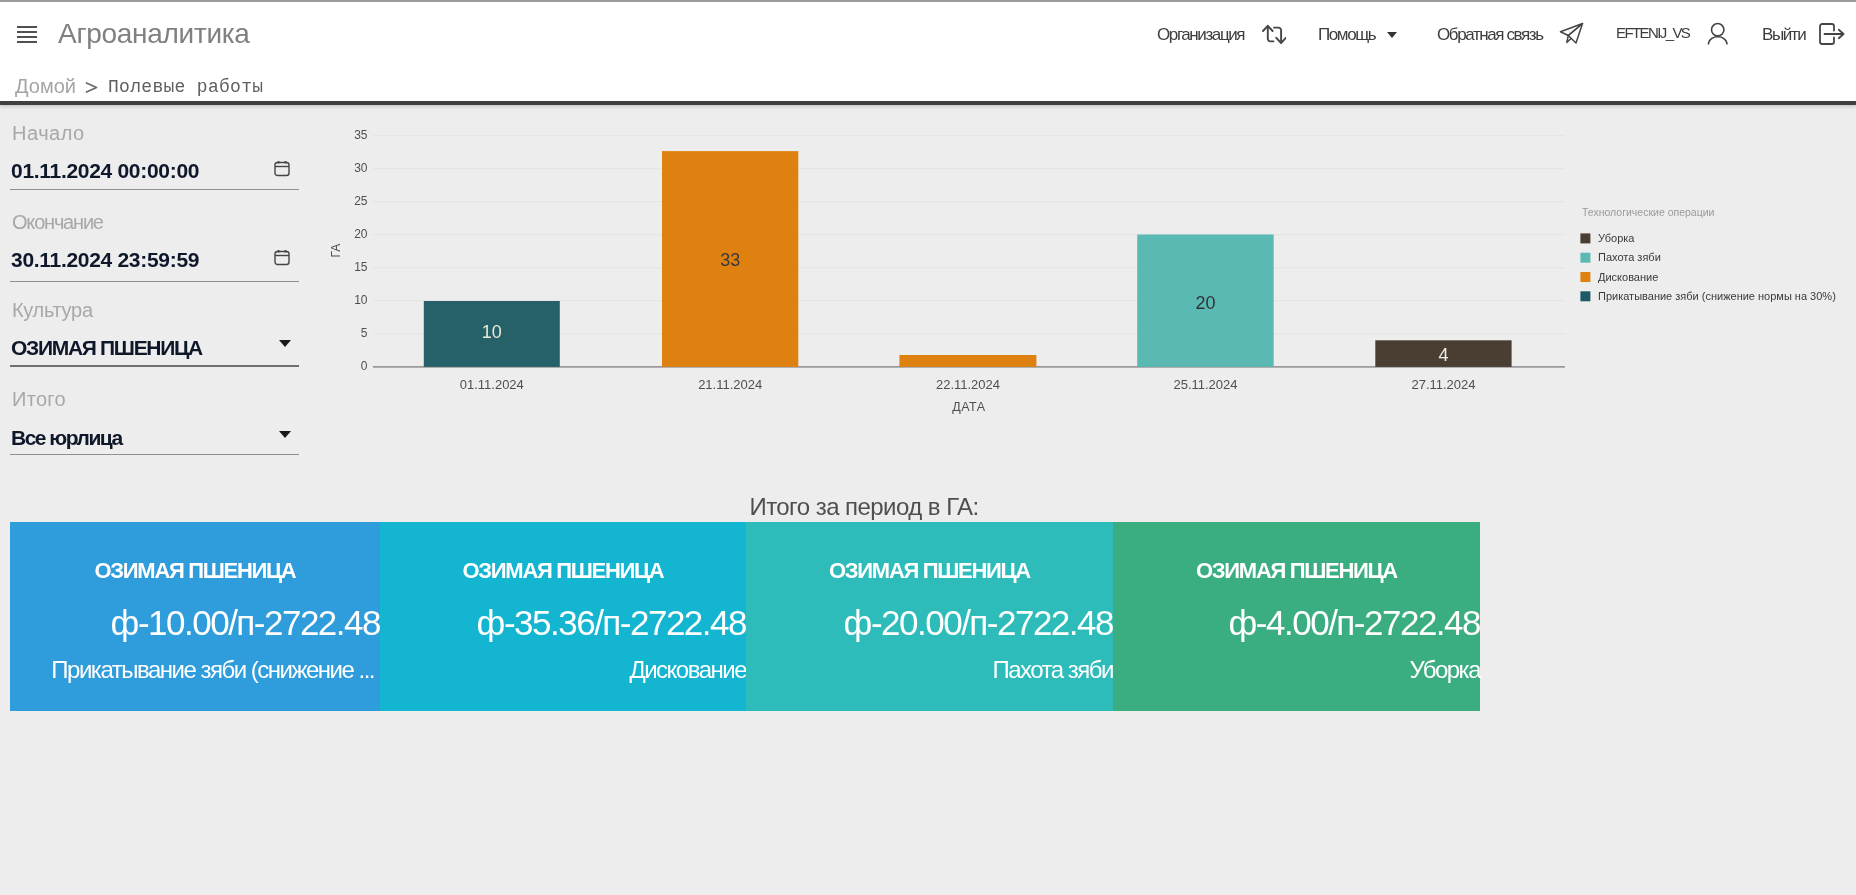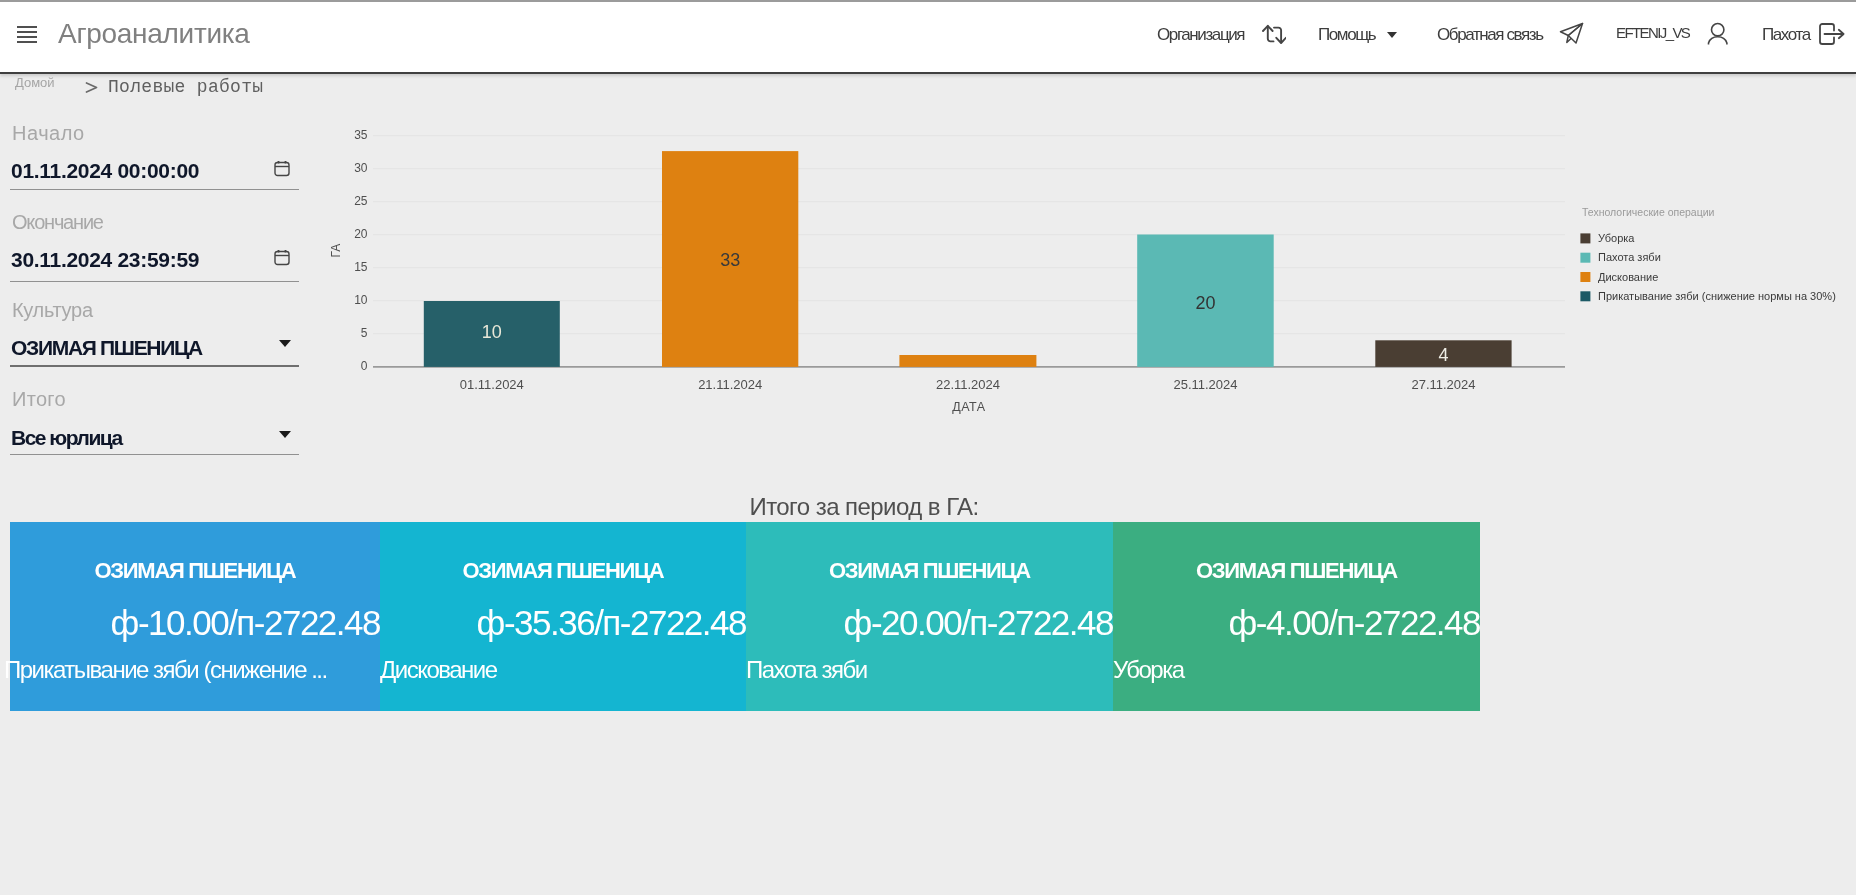--- a/index.html
+++ b/index.html
@@ -1,38 +1,38 @@
 <!DOCTYPE html>
 <html><head>
 <meta charset="utf-8">
 <style>
 * { margin:0; padding:0; box-sizing:border-box; }
 html,body { width:1856px; height:895px; }
 body { background:#ededed; font-family:"Liberation Sans", sans-serif; position:relative; overflow:hidden; }
 .abs { position:absolute; white-space:nowrap; line-height:1; }
 
-#header { position:absolute; left:0; top:0; width:1856px; height:74px; background:#fff;
-  border-top:2px solid #9b9b9b; border-bottom:2px solid #404040; box-shadow:0 2px 3px rgba(0,0,0,.15); }
+#header { position:absolute; left:0; top:0; width:1856px; height:105px; background:#fff;
+  border-top:2px solid #9b9b9b; border-bottom:4px solid #404040; box-shadow:0 2px 3px rgba(0,0,0,.15); }
 #burger { position:absolute; left:17px; top:24px; width:20px; }
 #burger div { height:2px; background:#505050; margin-bottom:3px; }
 #brand { left:58px; top:17.8px; font-size:28px; color:#808080; letter-spacing:-0.3px; }
 .nav { font-size:17px; color:#3d3d3d; letter-spacing:-1.4px; top:23.5px; }
-#bc1 { left:15px; top:74.3px; font-size:13px; color:#a5a5a5; }
+#bc1 { left:15px; top:74.3px; font-size:20px; color:#a5a5a5; }
 #bc3 { left:108px; top:76.3px; font-size:18px; color:#606060; letter-spacing:0.3px;font-family:Liberation Mono, monospace; }
 
 .lbl { left:12px; font-size:20px; color:#a8a8a8; }
 .val { left:11px; font-size:21px; font-weight:bold; color:#0f172a; letter-spacing:-0.3px; }
 .hr { position:absolute; left:10px; width:289px; height:1.6px; background:#919191; }
 .cal { position:absolute; left:274px; }
 .tri { position:absolute; left:279px; width:0; height:0; border-left:6.5px solid transparent; border-right:6.5px solid transparent; border-top:7px solid #1a1a1a; }
 
 .card { position:absolute; top:522px; height:189px; color:#fff; }
 .card .t1 { position:absolute; top:38.3px; width:100%; text-align:center; font-size:22px; font-weight:bold; letter-spacing:-1.3px; line-height:1; }
 .card .t2 { position:absolute; top:83px; width:100%; text-align:right; font-size:35px; letter-spacing:-1.5px; line-height:1; }
-.card .t3 { position:absolute; top:135.9px; width:100%; text-align:left; font-size:24px; letter-spacing:-1.5px; line-height:1; }
+.card .t3 { position:absolute; top:135.9px; width:100%; text-align:right; font-size:24px; letter-spacing:-1.5px; line-height:1; }
 #itogo { top:495.3px; left:0; width:1728px; text-align:center; font-size:24px; color:#4f4f4f; letter-spacing:-0.55px; line-height:1; }
 </style>
 </head>
 <body>
 
 <div id="header">
   <div id="burger">
       <div></div>
       <div></div>
       <div></div>
@@ -58,21 +58,21 @@
       <path d="M9.3 13.5 L7.8 20.5 L12.3 16.3"></path>
     </g>
   </svg>
   <div class="abs nav" id="n4" style="left:1616px; font-size:15px; letter-spacing:-1.6px; top:22.7px;">EFTENIJ_VS</div>
   <svg class="abs" style="left:1707px; top:19px;" width="22" height="25" viewBox="0 0 22 25">
     <g fill="none" stroke="#454545" stroke-width="1.6">
       <circle cx="10.7" cy="8.7" r="6.2"></circle>
       <path d="M1.5 23.5 v-1.6 c1.5-4.4 5.2-6.1 9.2-6.1 s7.7 1.7 9.2 6.1 V23.5"></path>
     </g>
   </svg>
-  <div class="abs nav" id="n5" style="left:1762px;">Пахота</div>
+  <div class="abs nav" id="n5" style="left:1762px;">Выйти</div>
   <svg class="abs" style="left:1818px; top:20px;" width="28" height="24" viewBox="0 0 28 24">
     <g fill="none" stroke="#454545" stroke-width="1.8" stroke-linecap="round" stroke-linejoin="round">
       <path d="M16 8.5 V4.3 a2.3 2.3 0 0 0 -2.3 -2.3 H4.3 a2.3 2.3 0 0 0 -2.3 2.3 V19.7 a2.3 2.3 0 0 0 2.3 2.3 H13.7 a2.3 2.3 0 0 0 2.3 -2.3 V15.5"></path>
       <path d="M6.5 12 H25"></path>
       <path d="M20.8 7.8 L25.6 12 L20.8 16.2"></path>
     </g>
   </svg>
   <div class="abs" id="bc1">Домой</div>
   <svg class="abs" style="left:84.5px; top:79.6px;" width="14" height="12" viewBox="0 0 14 12">
     <polyline points="1.5,1 11.5,5.5 1.5,10" fill="none" stroke="#6a6a6a" stroke-width="1.7" stroke-linejoin="round" stroke-linecap="round"></polyline>

